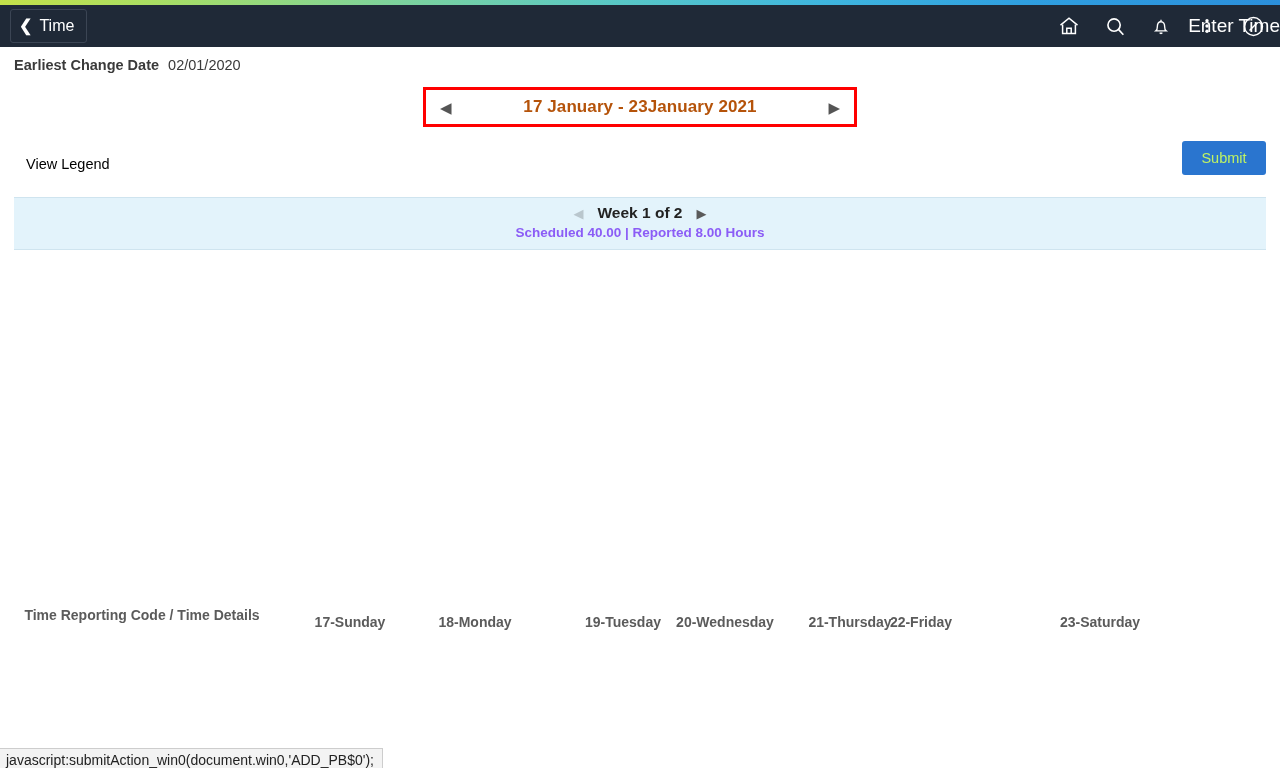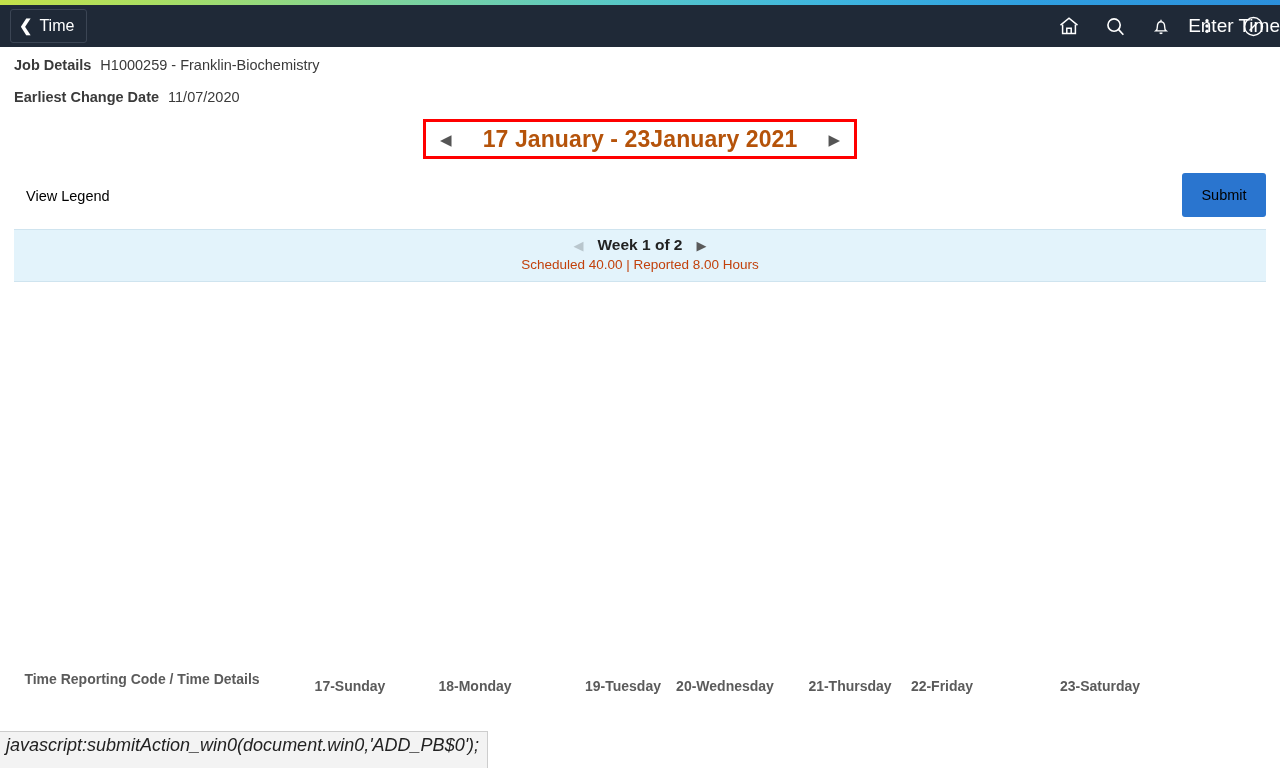--- a/index.html
+++ b/index.html
@@ -38,54 +38,54 @@
   #job-info { padding:10px 0 0 14px; }
   .job-row { display:flex; align-items:baseline; margin-bottom:16px; font-size:14.5px; }
   .job-label { font-weight:bold; color:#3a3a3a; }
   .job-value { margin-left:9px; color:#3a3a3a; font-size:14.5px; }
 
   
   #period-wrap { text-align:center; margin-top:-2px; }
   #period-box { display:inline-flex; align-items:center; justify-content:space-between;
     border:3px solid #ff0000; width:434px; height:40px; padding:0 14px; }
   #period-box .parrow { color:#555; font-size:15px; cursor:pointer; line-height:1;}
-  #period-label { color:#b5530a; font-weight:bold; font-size:23px; letter-spacing:.1px; }
+  #period-label { color:#b5530a; font-weight:bold; font-size:17px; letter-spacing:.1px; }
   #period-sub { margin-top:5px; color:#555; font-weight:bold; font-size:13.5px; }
   #period-totals { margin-top:6px; color:#444; font-size:14.5px; }
   #period-totals b { font-weight:bold; }
   #period-totals .sep { color:#aaa; margin:0 5px; }
 
   
   #legend-row { position:relative; height:56px; margin-top:14px; }
   #view-legend { position:absolute; left:26px; top:15px; color:#000000;
      font-size:14.5px; cursor:pointer; }
   #submit-button { position:absolute; right:14px; top:0; background:#2a75cf;
-     color:#000000; border:none; border-radius:3px; width:84px; height:44px;
+     color:#bef264; border:none; border-radius:3px; width:84px; height:34px;
      font-size:14.5px; cursor:pointer; font-family:inherit; }
 
   
   #week-banner { margin:0 14px; background:#e3f3fb; border-top:1px solid #cfe4ef;
      border-bottom:1px solid #cfe4ef; height:53px; text-align:center; padding-top:6px; }
   #week-line { display:flex; align-items:center; justify-content:center; gap:14px; }
   #week-title { font-size:15.5px; font-weight:bold; color:#222; }
   #week-banner .warrow { font-size:13px; line-height:1; cursor:pointer; }
   #week-prev { color:#b9c6cd; }
   #week-next { color:#5a5a5a; }
-  #week-totals { margin-top:3px; font-size:13.5px; color:#c2410c; }
+  #week-totals { margin-top:3px; font-size:13.5px; color:#8b5cf6;font-weight:bold; }
 
   
   #grid { position:relative; margin-top:0; }
   .col-head { position:absolute; top:364px; text-align:center; font-weight:bold;
-      font-size:14px; color:#5b5b5b;margin-top:32px; }
+      font-size:14px; color:#5b5b5b; }
   #tc-head { left:24px; width:236px; top:356px; line-height:18px; }
 
   
   #status-bar { position:absolute; left:0; bottom:0; background:#f3f3f3;
      border:1px solid #cdcdcd; border-left:none; border-bottom:none;
-     font-size:18px; color:#222; padding:3px 8px 12px 6px;font-style:italic; }
+     font-size:14px; color:#222; padding:3px 8px 0 6px; }
 </style>
 </head>
 <body>
 
 <div id="gradient-strip"></div>
 
 <div id="header">
   <div id="back-button">
     <span class="chev">❮</span>
     <span class="lbl">Time</span>
@@ -123,26 +123,22 @@
       <svg width="25" height="25" viewBox="0 0 24 24" fill="none" stroke="#fff" stroke-width="1.4">
         <circle cx="12" cy="12" r="8.6"></circle>
           <path d="M8.2 15.8 15.8 8.2"></path>
       </svg>
     </div>
   </div>
 </div>
 
 <div id="job-info">
   <div class="job-row">
-    <span class="job-label">Job Details</span>
-    <span class="job-value">H1000259 - Franklin-Biochemistry</span>
-  </div>
-  <div class="job-row">
     <span class="job-label">Earliest Change Date</span>
-    <span class="job-value">11/07/2020</span>
+    <span class="job-value">02/01/2020</span>
   </div>
 </div>
 
 <div id="period-wrap">
   <div id="period-box" style="border-color: rgb(255, 0, 0);">
     <span class="parrow">◀</span>
     <span id="period-label" style="color: rgb(181, 83, 10);">17 January - 23January 2021</span>
     <span class="parrow">▶</span>
   </div>
 </div>
@@ -162,18 +158,18 @@
 </div>
 
 <div id="grid">
   <div id="tc-head" class="col-head">Time Reporting Code / Time Details</div>
 
   <div class="col-head" style="left:289px;width:122px;">17-Sunday</div>
   <div class="col-head" style="left:414px;width:122px;">18-Monday</div>
   <div class="col-head" style="left:539px;width:122px;text-align:right;">19-Tuesday</div>
   <div class="col-head" style="left:664px;width:122px;">20-Wednesday</div>
   <div class="col-head" style="left:789px;width:122px;">21-Thursday</div>
-  <div class="col-head" style="left:881px;width:122px;">22-Friday</div>
+  <div class="col-head" style="left:860px;width:122px;">22-Friday</div>
   <div class="col-head" style="left:1039px;width:122px;">23-Saturday</div>
 
 </div>
 
 <div id="status-bar">javascript:submitAction_win0(document.win0,'ADD_PB$0');</div>
 
 </body></html>

